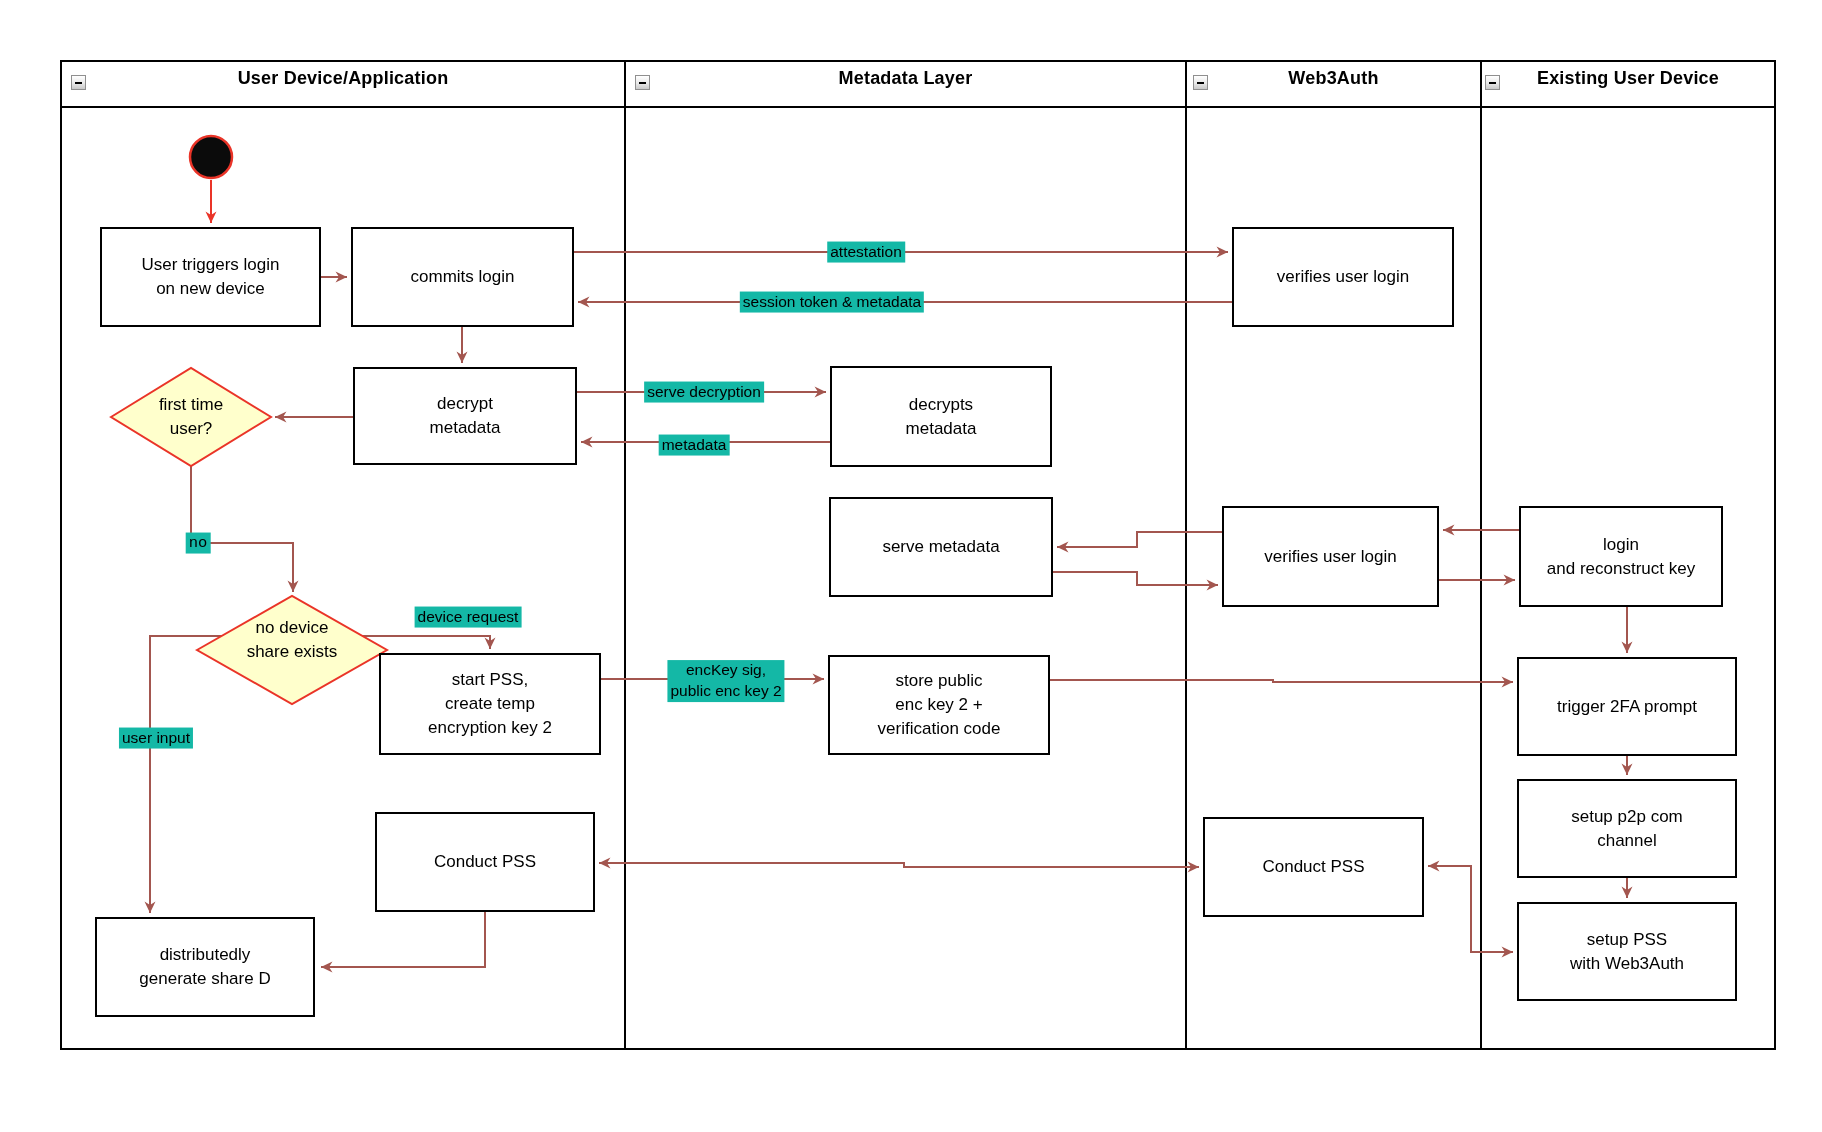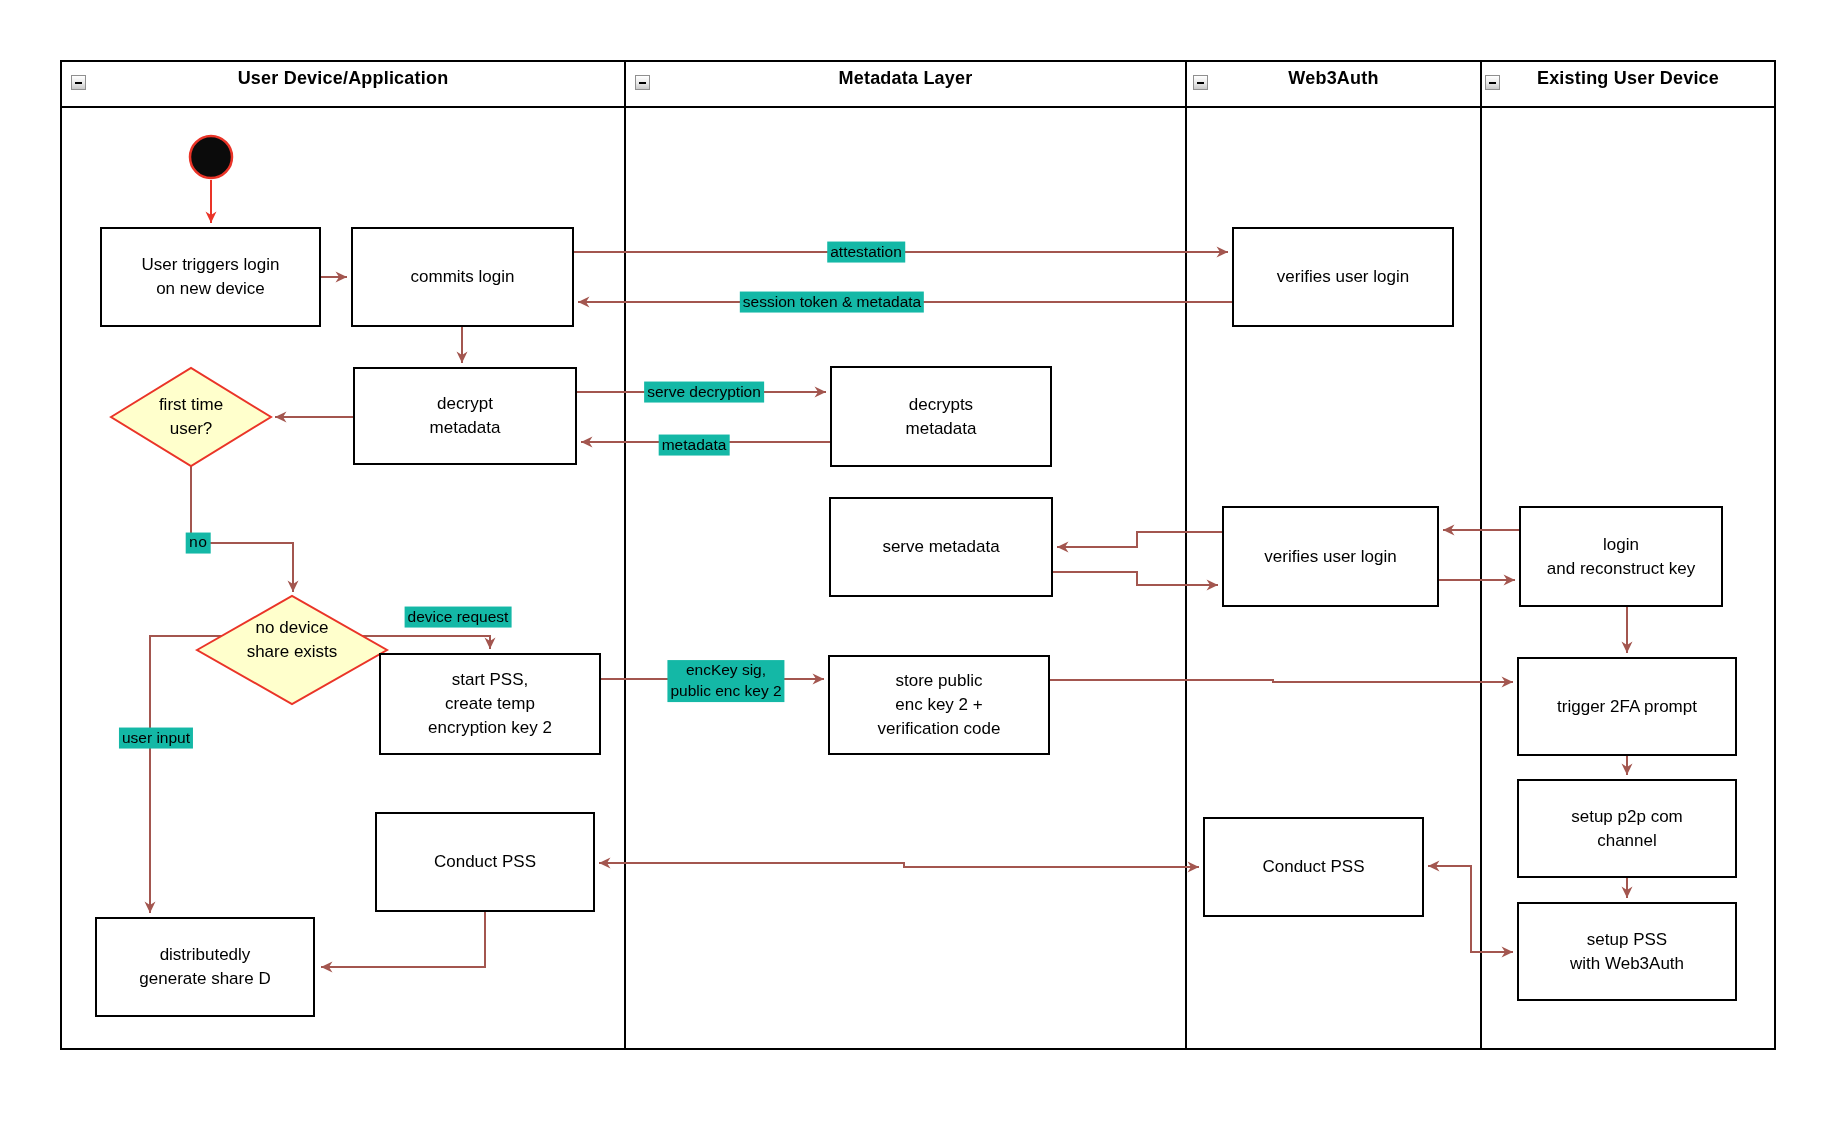--- a/index.html
+++ b/index.html
@@ -228,18 +228,18 @@
   <div class="dtext" style="left:191px;top:417px;width:150px;">first time
 user?</div>
   <div class="dtext" style="left:292px;top:640px;width:170px;">no device
 share exists</div>
 
   <div class="edge-label" style="left:866px;top:252px;">attestation</div>
   <div class="edge-label" style="left:832px;top:302px;">session token &amp; metadata</div>
   <div class="edge-label" style="left:704px;top:392px;">serve decryption</div>
   <div class="edge-label" style="left:694px;top:445px;">metadata</div>
   <div class="edge-label" style="left:198px;top:543px;font-family:Liberation Mono, monospace;">no</div>
-  <div class="edge-label" style="left:458px;top:617px;">device request</div>
+  <div class="edge-label" style="left:468px;top:617px;">device request</div>
   <div class="edge-label" style="left:726px;top:681px;">encKey sig,
 public enc key 2</div>
   <div class="edge-label" style="left:156px;top:738px;">user input</div>
 
 </div>
 
 </body></html>

